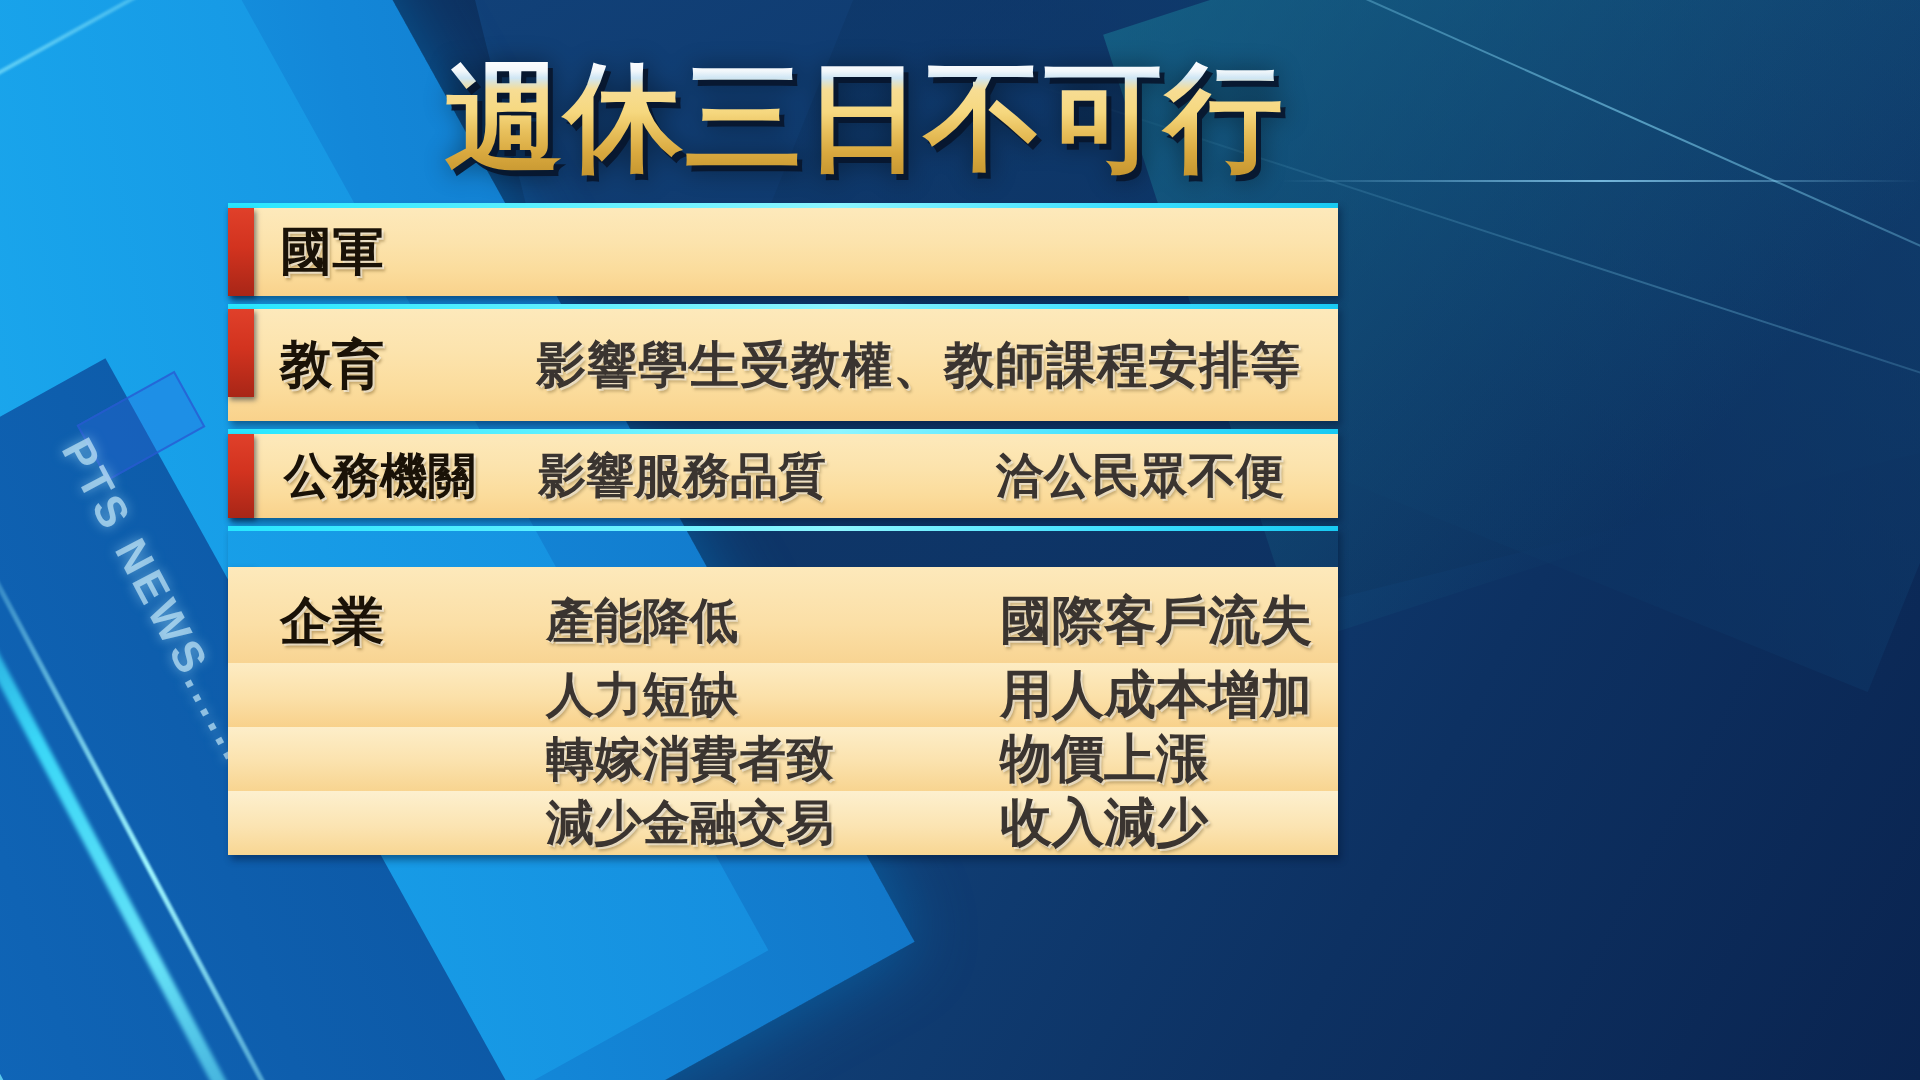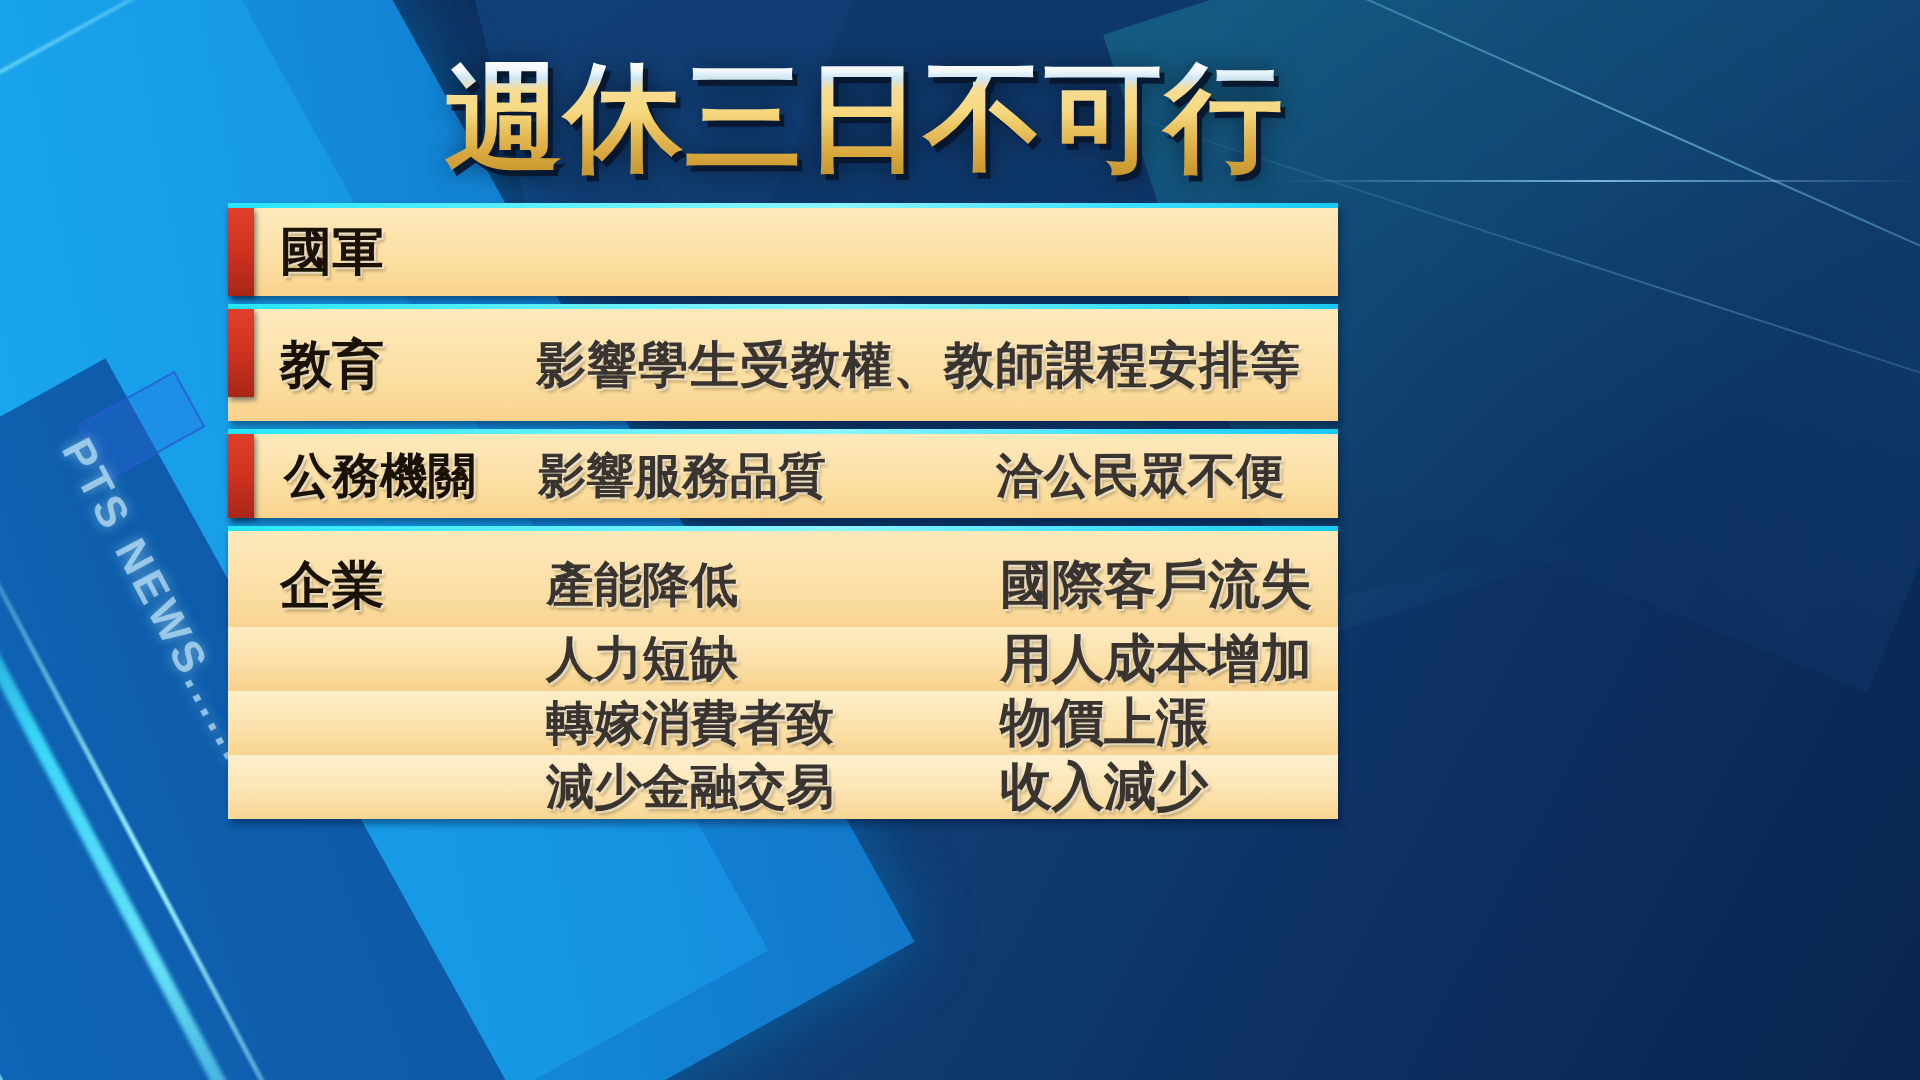--- a/index.html
+++ b/index.html
@@ -182,20 +182,21 @@
   #row3 .row-body{height:84px;}
   #row3 .redbar{height:84px;}
   #row3 .cat{position:absolute;left:56px;font-size:48px;}
   #row3 .desc-a{position:absolute;left:310px;font-size:48px;}
   #row3 .desc-b{position:absolute;left:768px;font-size:48px;}
 
   
   #row4 .row-body{
     display:block;height:auto;padding:0;
     background:none;
+    margin-top:36px;
   }
   #row4 .redbar{height:96px;top:0;}
   .sub{
     position:relative;
     height:64px;
     display:block;
   }
   .sub.l0{background:linear-gradient(180deg,#fde9bb 0%,#fbdfa6 60%,#f8d492 100%);height:96px;}
   .sub.l1{background:linear-gradient(180deg,#fdecc3 0%,#fbe0a8 55%,#f8d18b 100%);}
   .sub.l2{background:linear-gradient(180deg,#fdeec9 0%,#fbe2ad 55%,#f8d490 100%);}

